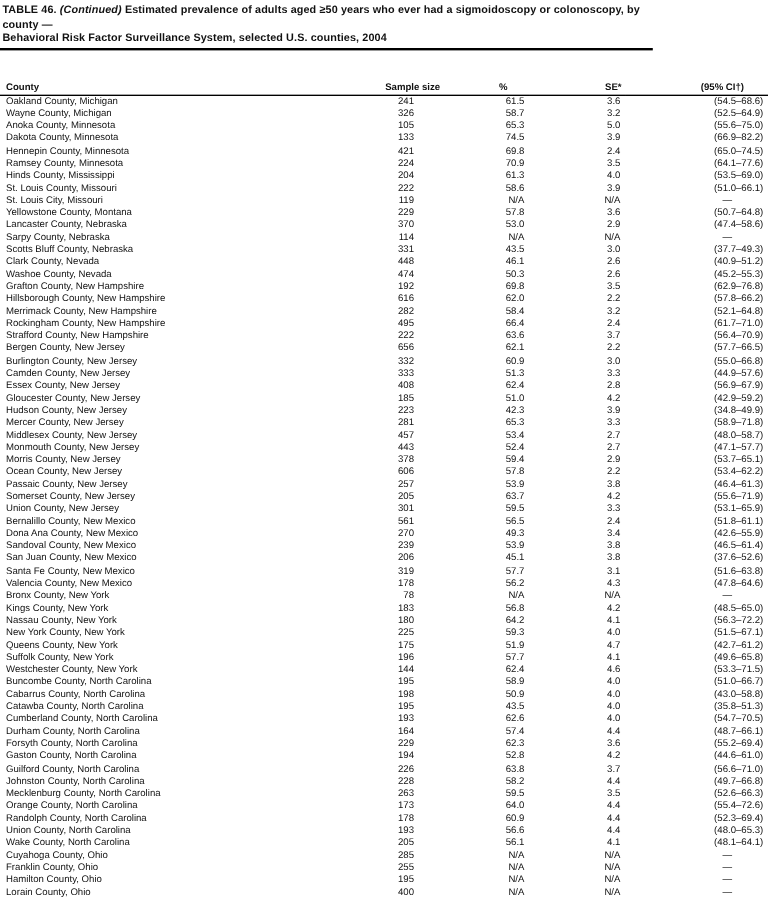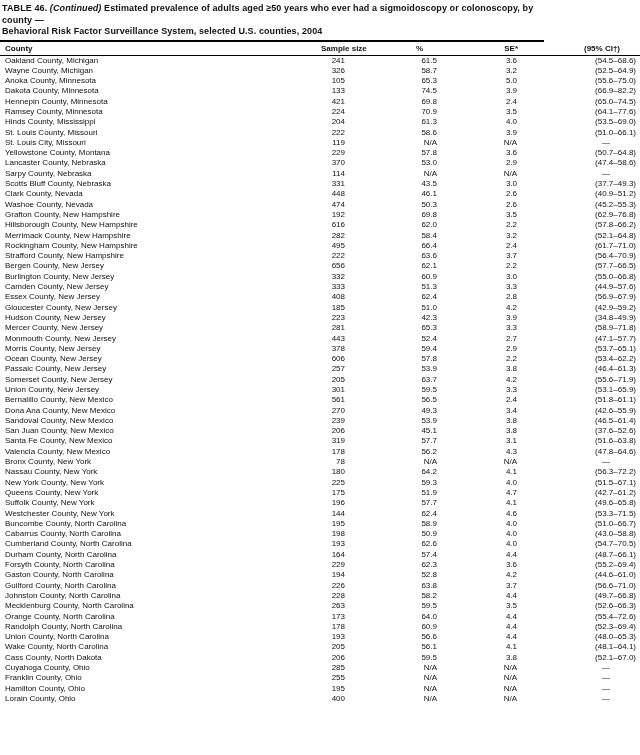--- a/index.html
+++ b/index.html
@@ -29,20 +29,21 @@
   .title .ital { font-style: italic; }
   .rule-top {
     border-top: 2px solid #000000;
     margin-top: 2px;
     height: 0;
   }
   table.data {
     width: 640px;
     border-collapse: collapse;
     table-layout: fixed;
+    margin-top: 24px;
   }
   thead th {
     font-size: 8px;
     font-weight: bold;
     height: 13px;
     vertical-align: middle;
     border-bottom: 1px solid #000000;
     padding: 0;
     white-space: nowrap;
   }
@@ -277,20 +278,27 @@
           <td class="num">(34.8–49.9)</td>
         </tr>
         <tr>
           <td class="county">Mercer County, New Jersey</td>
           <td class="num">281</td>
           <td class="num">65.3</td>
           <td class="num">3.3</td>
           <td class="num">(58.9–71.8)</td>
         </tr>
         <tr>
+          <td class="county">Middlesex County, New Jersey</td>
+          <td class="num">457</td>
+          <td class="num">53.4</td>
+          <td class="num">2.7</td>
+          <td class="num">(48.0–58.7)</td>
+        </tr>
+        <tr>
           <td class="county">Monmouth County, New Jersey</td>
           <td class="num">443</td>
           <td class="num">52.4</td>
           <td class="num">2.7</td>
           <td class="num">(47.1–57.7)</td>
         </tr>
         <tr>
           <td class="county">Morris County, New Jersey</td>
           <td class="num">378</td>
           <td class="num">59.4</td>
@@ -368,20 +376,27 @@
           <td class="num">(47.8–64.6)</td>
         </tr>
         <tr>
           <td class="county">Bronx County, New York</td>
           <td class="num">78</td>
           <td class="num">N/A</td>
           <td class="num">N/A</td>
           <td class="num dash">—</td>
         </tr>
         <tr>
+          <td class="county">Kings County, New York</td>
+          <td class="num">183</td>
+          <td class="num">56.8</td>
+          <td class="num">4.2</td>
+          <td class="num">(48.5–65.0)</td>
+        </tr>
+        <tr>
           <td class="county">Nassau County, New York</td>
           <td class="num">180</td>
           <td class="num">64.2</td>
           <td class="num">4.1</td>
           <td class="num">(56.3–72.2)</td>
         </tr>
         <tr>
           <td class="county">New York County, New York</td>
           <td class="num">225</td>
           <td class="num">59.3</td>
@@ -417,20 +432,27 @@
           <td class="num">(51.0–66.7)</td>
         </tr>
         <tr>
           <td class="county">Cabarrus County, North Carolina</td>
           <td class="num">198</td>
           <td class="num">50.9</td>
           <td class="num">4.0</td>
           <td class="num">(43.0–58.8)</td>
         </tr>
         <tr>
+          <td class="county">Catawba County, North Carolina</td>
+          <td class="num">195</td>
+          <td class="num">43.5</td>
+          <td class="num">4.0</td>
+          <td class="num">(35.8–51.3)</td>
+        </tr>
+        <tr>
           <td class="county">Cumberland County, North Carolina</td>
           <td class="num">193</td>
           <td class="num">62.6</td>
           <td class="num">4.0</td>
           <td class="num">(54.7–70.5)</td>
         </tr>
         <tr>
           <td class="county">Durham County, North Carolina</td>
           <td class="num">164</td>
           <td class="num">57.4</td>
@@ -492,27 +514,20 @@
           <td class="num">56.6</td>
           <td class="num">4.4</td>
           <td class="num">(48.0–65.3)</td>
         </tr>
         <tr>
           <td class="county">Wake County, North Carolina</td>
           <td class="num">205</td>
           <td class="num">56.1</td>
           <td class="num">4.1</td>
           <td class="num">(48.1–64.1)</td>
-        </tr>
-        <tr>
-          <td class="county">Cass County, North Dakota</td>
-          <td class="num">206</td>
-          <td class="num">59.5</td>
-          <td class="num">3.8</td>
-          <td class="num">(52.1–67.0)</td>
         </tr>
         <tr>
           <td class="county">Cuyahoga County, Ohio</td>
           <td class="num">285</td>
           <td class="num">N/A</td>
           <td class="num">N/A</td>
           <td class="num dash">—</td>
         </tr>
         <tr>
           <td class="county">Franklin County, Ohio</td>

